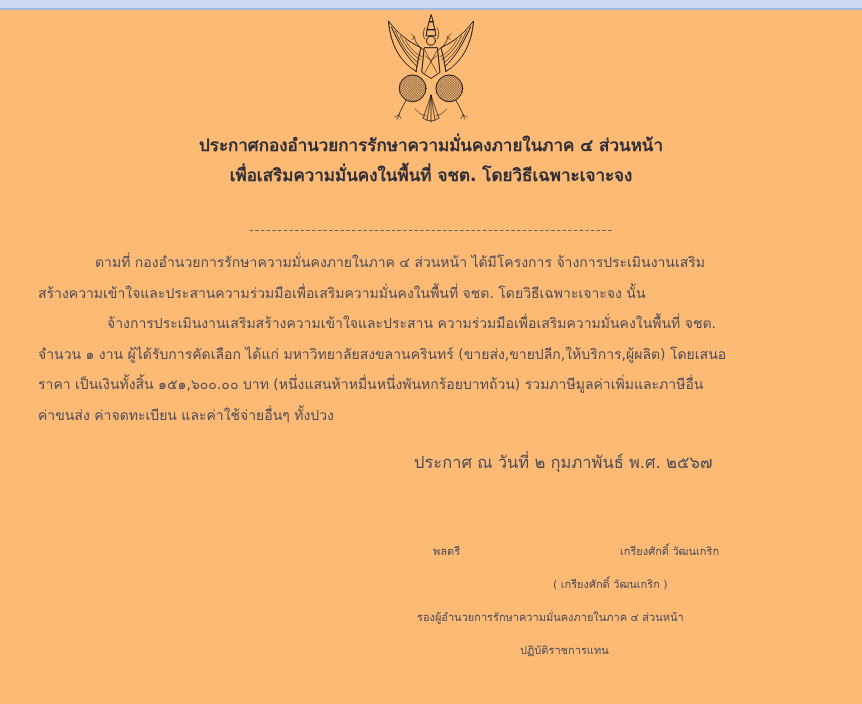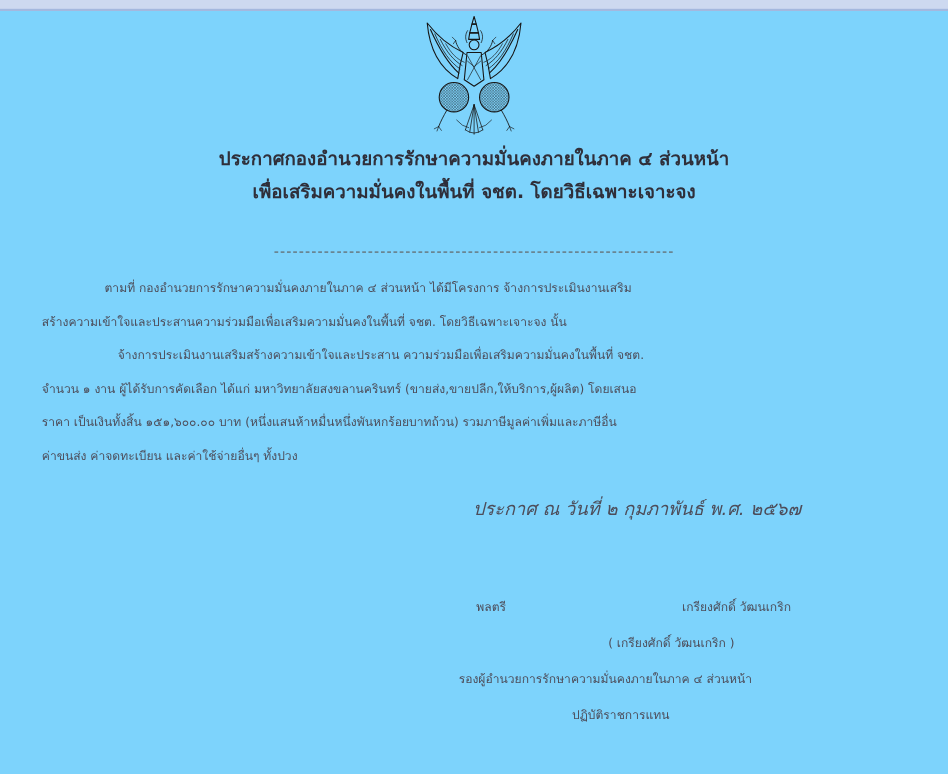--- a/index.html
+++ b/index.html
@@ -1,20 +1,20 @@
 <!DOCTYPE html>
 <html><head>
 <meta charset="utf-8">
 <style>
   html, body { margin: 0; padding: 0; background: #ffffff; }
   .page {
     position: relative;
     width: 862px;
     height: 704px;
-    background: #7dd3fc;
+    background: #fdba74;
     overflow: hidden;
     font-family: "DejaVu Sans", sans-serif;
   }
   .top-strip {
     position: absolute;
     top: 0; left: 0;
     width: 100%;
     height: 8px;
     background: #cdd9f0;
     border-bottom: 2px solid #a4b8de;
@@ -48,34 +48,33 @@
     font-size: 13px;
     letter-spacing: 1px;
     color: #606060;
     white-space: nowrap;
   }
   .body-block {
     position: absolute;
     top: 247px;
     left: 38px;
     width: 790px;
-    font-size: 11px;
+    font-size: 14px;
     color: #4d4d5a;
   }
   .body-line { line-height: 30.5px; white-space: nowrap; }
   .indent-a { padding-left: 57px; }
   .indent-b { padding-left: 69px; }
   .date-line {
     position: absolute;
     top: 449px;
-    left: 430px;
+    left: 414px;
     font-size: 16.5px;
     color: #4d4d5a;
     white-space: nowrap;
-    font-style: italic;
   }
   .sig-row {
     position: absolute;
     font-size: 11px;
     color: #4d4d5a;
     white-space: nowrap;
   }
   .sig-rank  { top: 542px; left: 433px; }
   .sig-name  { top: 542px; left: 620px; }
   .sig-paren { top: 575px; left: 553px; }

